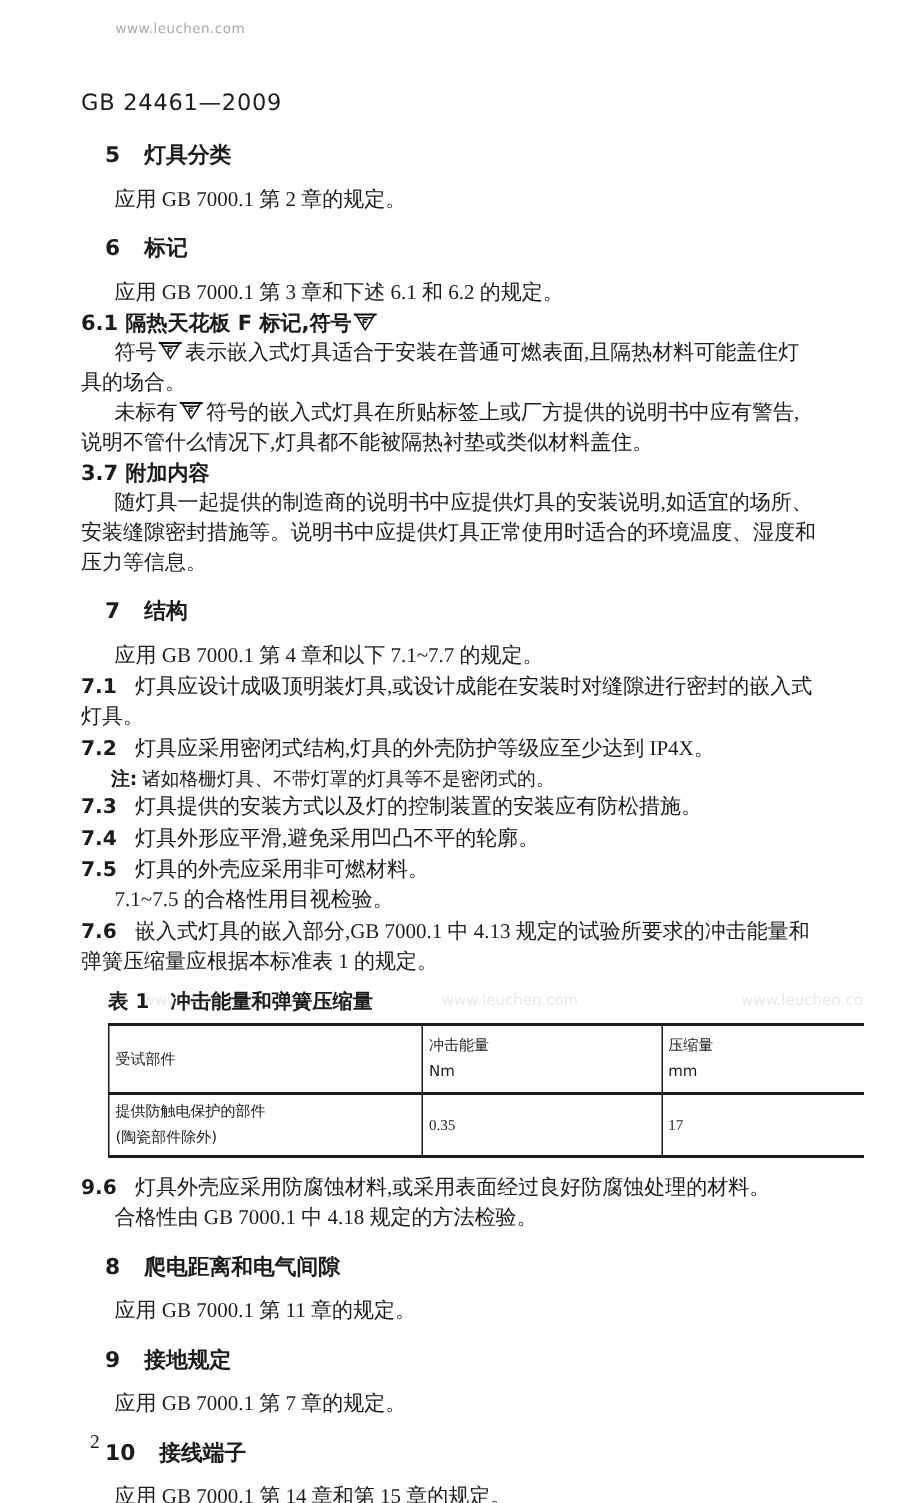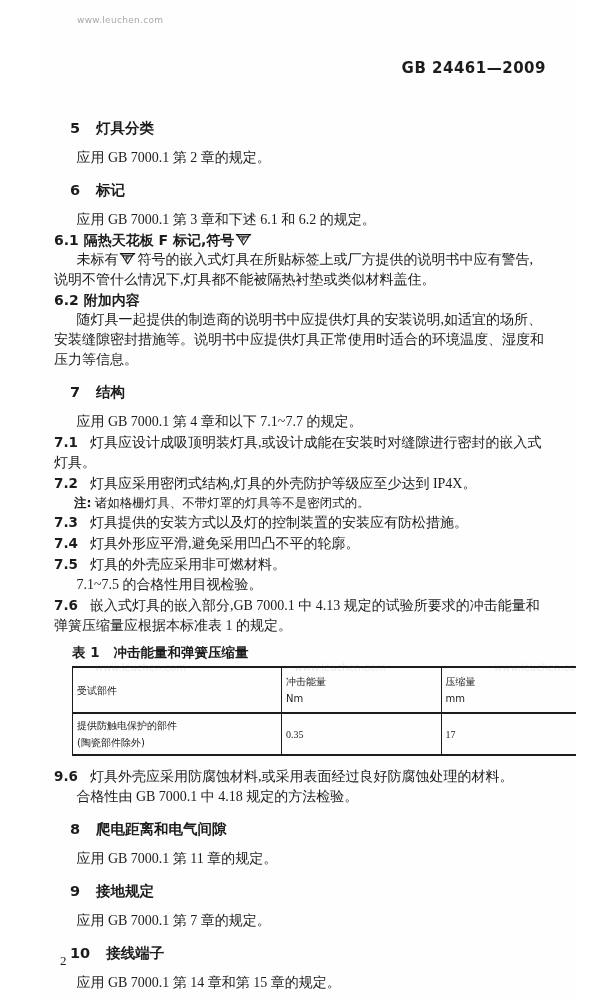--- a/index.html
+++ b/index.html
@@ -15,23 +15,22 @@
     overflow:hidden;
   }
   .content { padding:58px 30px 0 14px; }
   .wm-top {
     position:absolute; left:37px; top:10px;
     font-family:"DejaVu Sans","Liberation Sans",sans-serif;
     font-size:9px; color:#a9a9a9; letter-spacing:.3px;
   }
   .docnum {
     font-family:"DejaVu Sans","Liberation Sans",sans-serif;
-    font-weight:bold; font-size:15px; margin-bottom:40px;
+    font-weight:normal; font-size:15px; margin-bottom:16px;
     letter-spacing:.5px;
-    text-align:right;
   }
   .chapter {
     font-family:"DejaVu Sans","Liberation Sans",sans-serif;
     font-weight:bold; font-size:14.5px;
     margin:12px 0 10px 16px;
   }
   .chapter .cnum { margin-right:16px; }
   .subhead {
     font-family:"DejaVu Sans","Liberation Sans",sans-serif;
     font-weight:bold; font-size:14px;
@@ -104,29 +103,37 @@
 
     <div class="subhead">
       <span>6.1 隔热天花板 F 标记,符号</span><svg class="fmark" viewBox="0 0 20 15" width="17" height="13">
           <path d="M1 1.8 H19" stroke="#111" stroke-width="1.6" fill="none"></path>
           <path d="M2.2 1.8 L4.8 4.4 M17.8 1.8 L15.2 4.4" stroke="#111" stroke-width="1.2" fill="none"></path>
           <path d="M4.2 4.4 L15.8 4.4 L10 13.8 Z" stroke="#111" stroke-width="1.2" fill="none"></path>
           <path d="M8.4 5.8 V10.4 M8.4 5.8 H12 M8.4 7.9 H11.2" stroke="#111" stroke-width="1.1" fill="none"></path>
         </svg>
     </div>
     <p class="indent">
+      <span>符号</span><svg class="fmark" viewBox="0 0 20 15" width="17" height="13">
+          <path d="M1 1.8 H19" stroke="#111" stroke-width="1.6" fill="none"></path>
+          <path d="M2.2 1.8 L4.8 4.4 M17.8 1.8 L15.2 4.4" stroke="#111" stroke-width="1.2" fill="none"></path>
+          <path d="M4.2 4.4 L15.8 4.4 L10 13.8 Z" stroke="#111" stroke-width="1.2" fill="none"></path>
+          <path d="M8.4 5.8 V10.4 M8.4 5.8 H12 M8.4 7.9 H11.2" stroke="#111" stroke-width="1.1" fill="none"></path>
+        </svg><span>表示嵌入式灯具适合于安装在普通可燃表面,且隔热材料可能盖住灯具的场合。</span>
+    </p>
+    <p class="indent">
       <span>未标有</span><svg class="fmark" viewBox="0 0 20 15" width="17" height="13">
           <path d="M1 1.8 H19" stroke="#111" stroke-width="1.6" fill="none"></path>
           <path d="M2.2 1.8 L4.8 4.4 M17.8 1.8 L15.2 4.4" stroke="#111" stroke-width="1.2" fill="none"></path>
           <path d="M4.2 4.4 L15.8 4.4 L10 13.8 Z" stroke="#111" stroke-width="1.2" fill="none"></path>
           <path d="M8.4 5.8 V10.4 M8.4 5.8 H12 M8.4 7.9 H11.2" stroke="#111" stroke-width="1.1" fill="none"></path>
         </svg><span>符号的嵌入式灯具在所贴标签上或厂方提供的说明书中应有警告,说明不管什么情况下,灯具都不能被隔热衬垫或类似材料盖住。</span>
     </p>
 
-    <div class="subhead">6.2 附加内容</div>
+    <div class="subhead">3.7 附加内容</div>
     <p class="indent">随灯具一起提供的制造商的说明书中应提供灯具的安装说明,如适宜的场所、安装缝隙密封措施等。说明书中应提供灯具正常使用时适合的环境温度、湿度和压力等信息。</p>
 
     <div class="chapter">
       <span class="cnum">7</span><span>结构</span>
     </div>
     <p class="apply">应用 GB 7000.1 第 4 章和以下 7.1~7.7 的规定。</p>
 
     <p class="clause">
       <span class="inum">7.1</span><span>灯具应设计成吸顶明装灯具,或设计成能在安装时对缝隙进行密封的嵌入式灯具。</span>
     </p>

